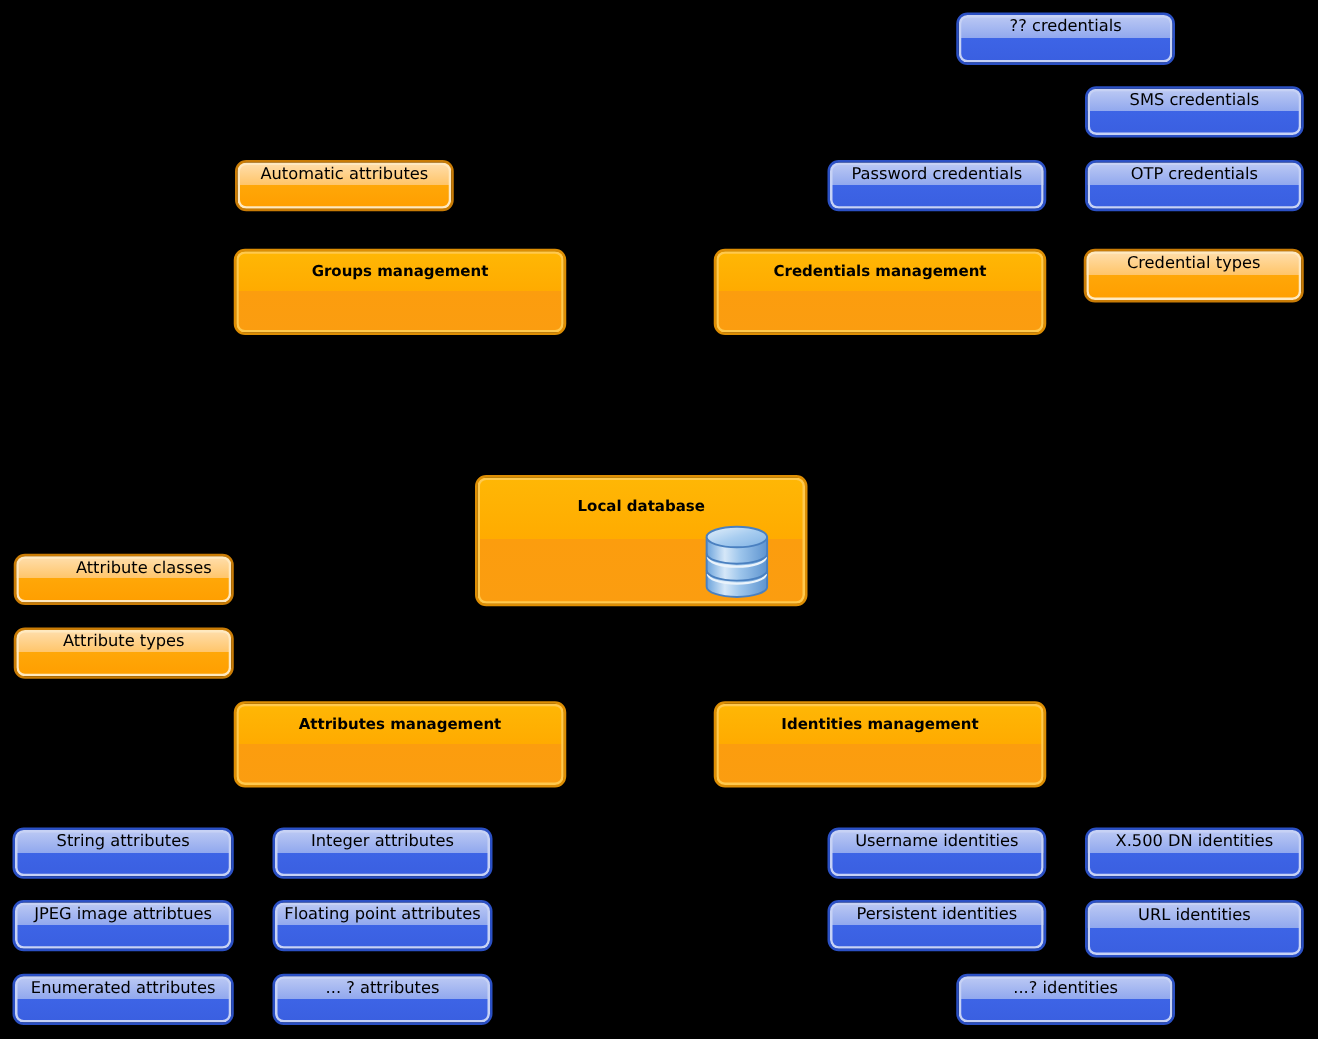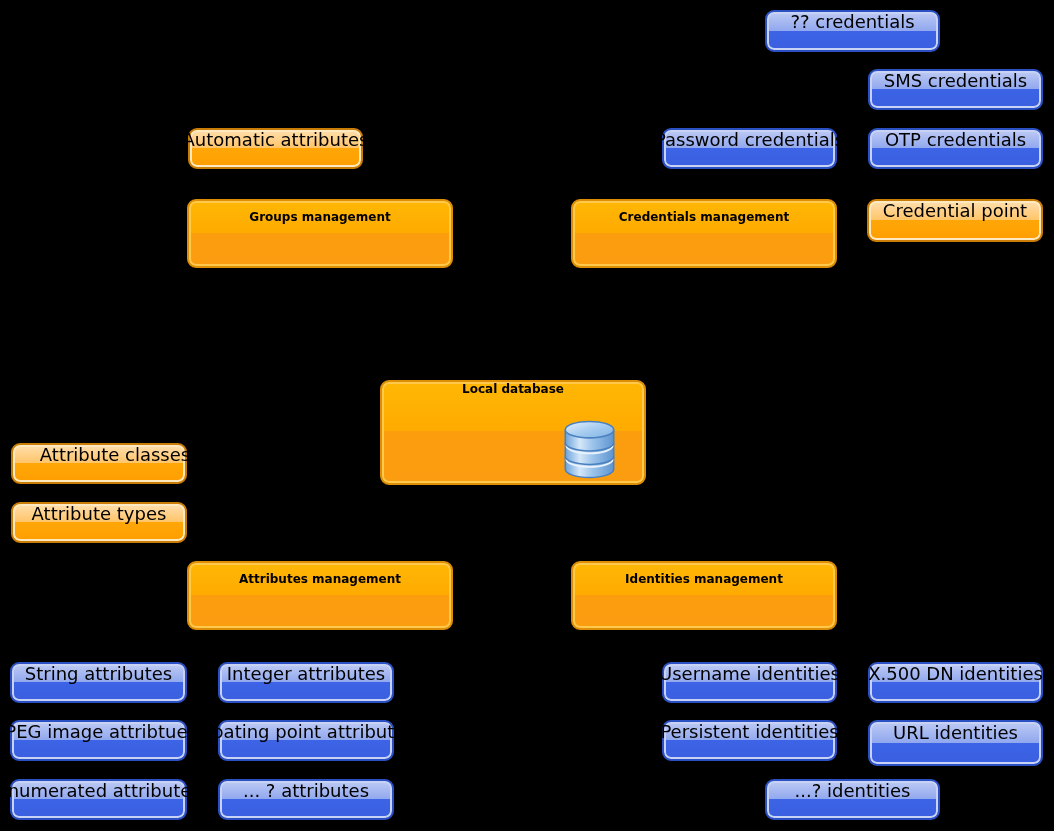--- a/index.html
+++ b/index.html
@@ -19,21 +19,21 @@
     position: absolute;
     box-sizing: border-box;
     border-radius: 9px;
     color: #000;
   }
   .node .band {
     height: 49%;
     display: flex;
     align-items: center;
     justify-content: center;
-    font-size: 18px;
+    font-size: 13px;
     white-space: nowrap;
   }
   .blue-small {
     border: 2px solid #2b50c4;
     background: linear-gradient(to bottom, #bdcaf4 0%, #91a8ee 49%, #3d64e6 49%, #3a5fe0 100%);
     box-shadow: inset 0 0 0 2px #c7d2f5;
   }
   .orange-small {
     border: 2px solid #c97c06;
     background: linear-gradient(to bottom, #ffdfae 0%, #ffc56a 48%, #ffa708 48%, #ff9e00 100%);
@@ -43,21 +43,21 @@
     border: 2px solid #dd8e04;
     background: linear-gradient(to bottom, #ffb705 0%, #ffab00 49%, #fc9d0e 49%, #fb9d10 100%);
     box-shadow: inset 0 0 0 2px #ffc94e;
   }
   .orange-large .band, .orange-db .band {
     font-weight: bold;
     font-size: 12px;
   }
   .orange-db .band {
     height: 30%;
-    align-items: flex-start;
+    align-items: flex-end;
   }
   .db-icon {
     position: absolute;
     right: 26px;
     bottom: 4px;
     width: 57px;
     height: 60px;
     display: block;
   }
   .db-icon svg { display: block; }
@@ -103,21 +103,21 @@
 
   </div>
     <div class="node orange-large" style="left: 571px; top: 199px; width: 266px; height: 69px;">
     <div class="band">
       <span class="label">Credentials management</span>
     </div>
 
   </div>
     <div class="node orange-small" style="left: 867px; top: 199px; width: 176px; height: 43px;">
     <div class="band">
-      <span class="label">Credential point</span>
+      <span class="label">Credential types</span>
     </div>
 
   </div>
     <div class="node orange-db" style="left: 380px; top: 380px; width: 266px; height: 105px;">
     <div class="band">
       <span class="label">Local database</span>
     </div>
     <span class="db-icon">
       <svg viewBox="0 0 56 62" width="57" height="60" aria-hidden="true">
         <defs>

